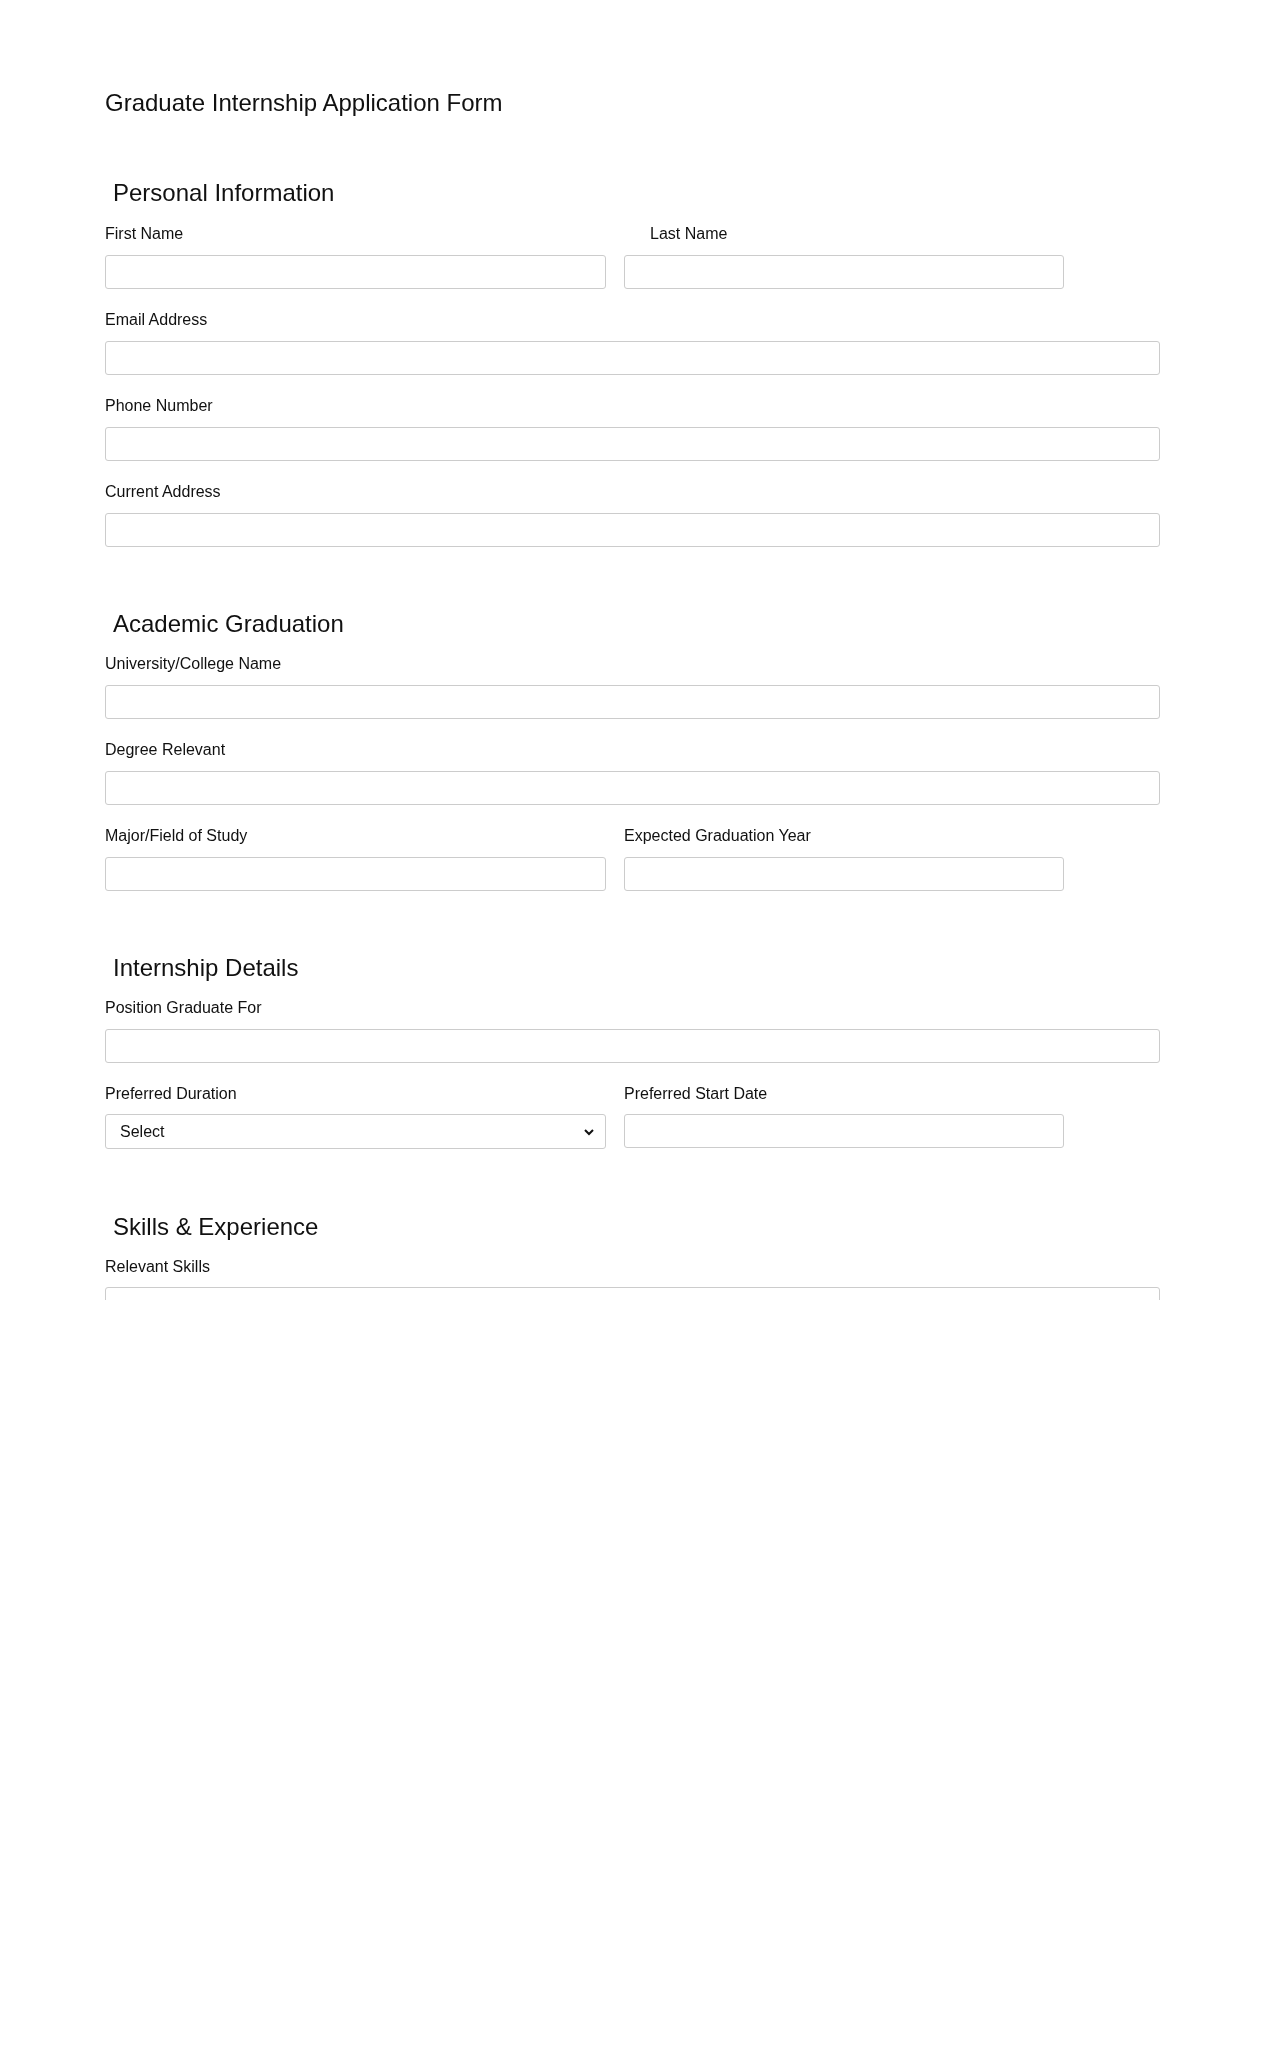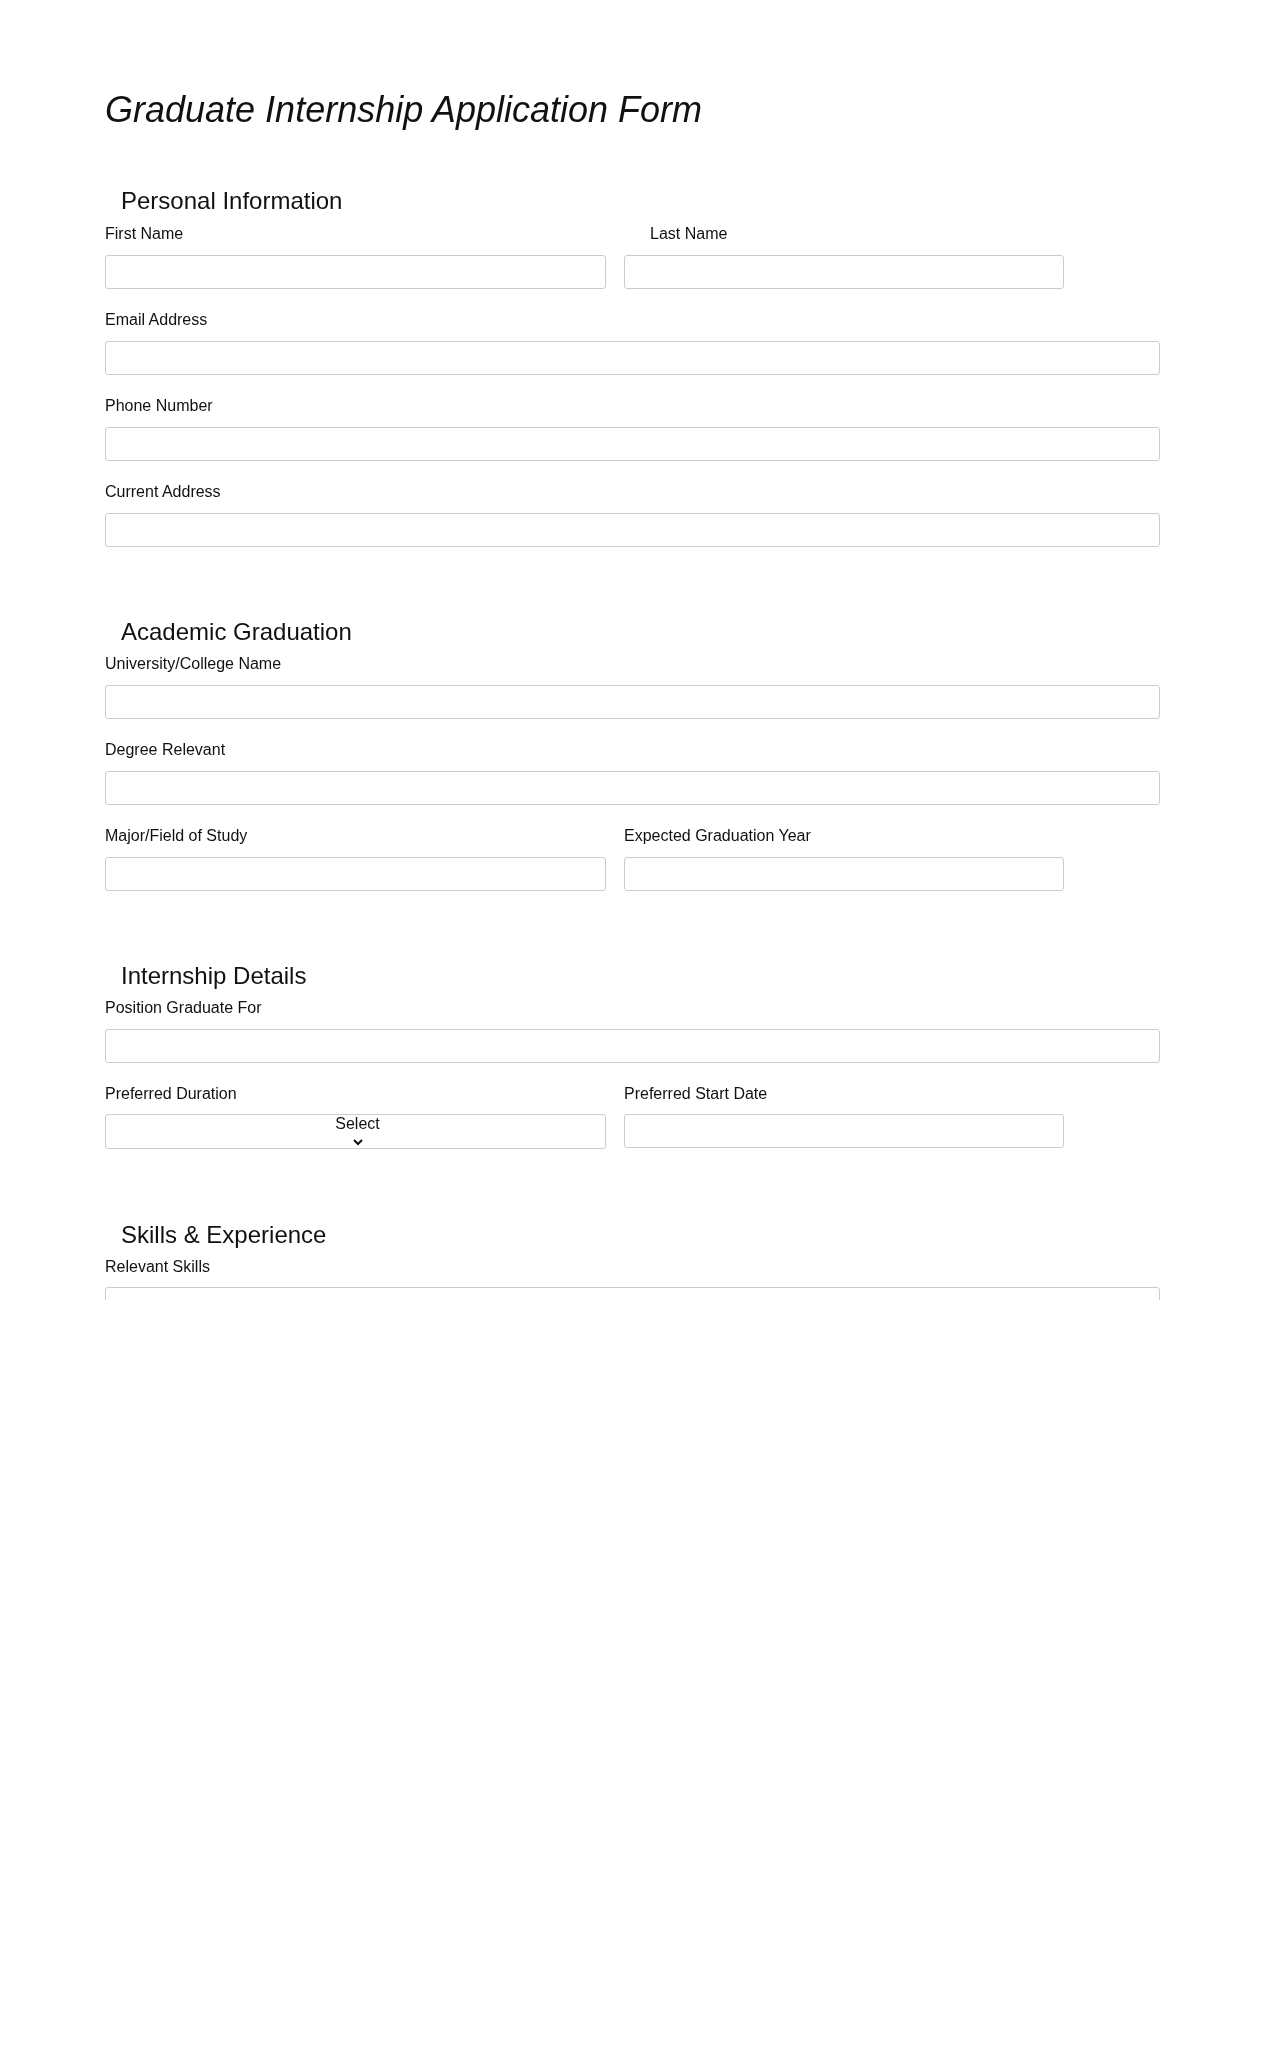--- a/index.html
+++ b/index.html
@@ -1,24 +1,24 @@
 <!DOCTYPE html>
 <html><head>
 <meta charset="utf-8">
 <style>
   html, body { margin: 0; padding: 0; background: #ffffff; }
   body { width: 1263px; height: 2051px; position: relative; overflow: hidden;
          font-family: "Liberation Sans", sans-serif; color: #111; }
   .viewport { position: absolute; left: 0; top: 0; width: 1263px; height: 1300px; overflow: hidden; }
   .container { position: absolute; left: 105px; top: 0; width: 1055px; }
-  h1 { position: absolute; left: 0; top: 89px; margin: 0; font-size: 36px; font-weight: normal; white-space: nowrap; font-style: italic; }
-  .sec-title { position: absolute; left: 0; margin: 16px; font-size: 24px; font-weight: normal; white-space: nowrap; }
+  h1 { position: absolute; left: 0; top: 89px; margin: 0; font-size: 24px; font-weight: normal; white-space: nowrap; }
+  .sec-title { position: absolute; left: 0; margin: 8px; font-size: 24px; font-weight: normal; white-space: nowrap; }
   .lbl { position: absolute; font-size: 16px; white-space: nowrap; text-align: right; }
   .field { position: absolute; height: 34px; box-sizing: border-box; border: 1px solid #cccccc;
-           border-radius: 3px; background: #fff; font-family: "Liberation Sans", sans-serif; font-size: 16px; padding: 0 12px; outline: none; flex-direction: column; }
+           border-radius: 3px; background: #fff; font-family: "Liberation Sans", sans-serif; font-size: 16px; padding: 0 12px; outline: none; }
   .full { left: 0; width: 1055px; }
   .col1 { left: 0; width: 501px; }
   .col2 { left: 519px; width: 440px; }
   .select { display: flex; align-items: center; justify-content: space-between; padding: 0 10px 0 14px; color: #111; }
   .chev { width: 12px; height: 12px; display: inline-block; }
   .textarea { height: 60px; }
 </style>
 </head>
 <body>
 

